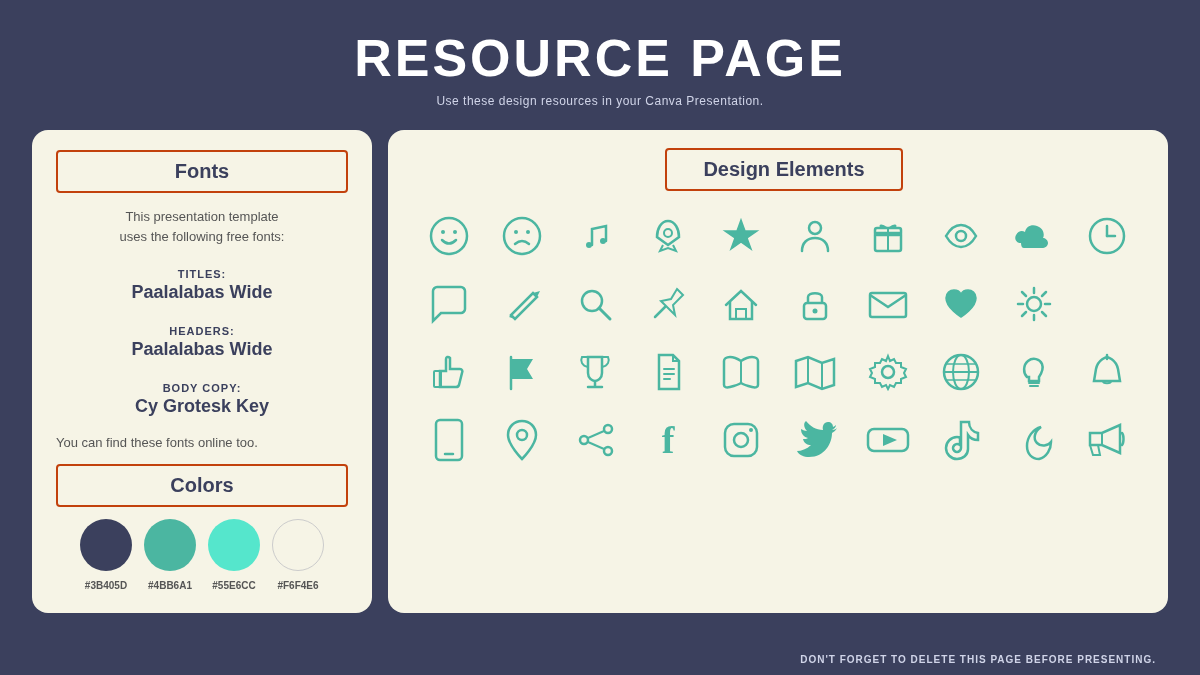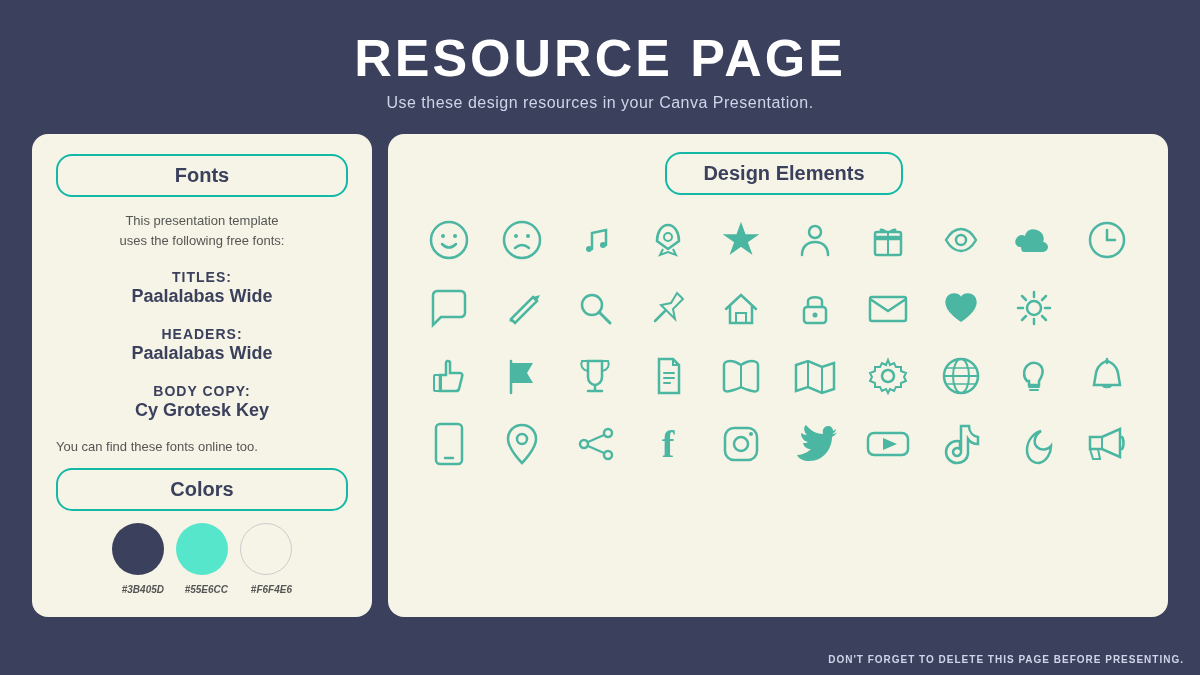--- a/index.html
+++ b/index.html
@@ -20,21 +20,21 @@
     .page-title {
       color: #ffffff;
       font-size: 52px;
       font-weight: 900;
       letter-spacing: 3px;
       text-transform: uppercase;
     }
 
     .page-subtitle {
       color: #d0d4e8;
-      font-size: 16px;
+      font-size: 12px;
       margin-top: 6px;
       letter-spacing: 0.5px;
     }
 
     .main-content {
       display: flex;
       gap: 16px;
       padding: 0 32px;
       margin-top: 12px;
     }
@@ -45,22 +45,22 @@
       border-radius: 16px;
       width: 340px;
       min-width: 340px;
       padding: 20px 24px;
       display: flex;
       flex-direction: column;
       gap: 10px;
     }
 
     .section-header-box {
-      border: 2px solid #14b8a6;
-      border-radius: 16px;
+      border: 2px solid #c2410c;
+      border-radius: 4px;
       text-align: center;
       padding: 8px 16px;
       font-size: 20px;
       font-weight: 800;
       color: #3B405D;
       background: #F6F4E6;
     }
 
     .fonts-description {
       text-align: center;
@@ -69,21 +69,21 @@
       line-height: 1.5;
       margin: 4px 0;
     }
 
     .font-entry {
       text-align: center;
       margin: 4px 0;
     }
 
     .font-label {
-      font-size: 14px;
+      font-size: 11px;
       font-weight: 700;
       letter-spacing: 1px;
       color: #3B405D;
       text-transform: uppercase;
     }
 
     .font-name {
       font-size: 18px;
       font-weight: 900;
       color: #3B405D;
@@ -101,22 +101,21 @@
     }
 
     .colors-swatches {
       display: flex;
       gap: 12px;
       justify-content: center;
       margin-top: 12px;
     }
 
     .swatch-wrap {
-      text-align: right;
-      font-style: italic;
+      text-align: center;
     }
 
     .swatch {
       width: 52px;
       height: 52px;
       border-radius: 50%;
       display: block;
       margin: 0 auto 4px;
     }
 
@@ -159,21 +158,21 @@
       display: flex;
       align-items: center;
       justify-content: center;
       font-size: 34px;
       color: #4BB6A1;
     }
 
     .footer-note {
       position: absolute;
       bottom: 10px;
-      right: 16px;
+      right: 44px;
       color: #d0d4e8;
       font-size: 10px;
       font-weight: 700;
       letter-spacing: 1px;
       text-transform: uppercase;
     }
   </style>
 </head>
 <body>
 
@@ -208,20 +207,24 @@
     </div>
 
     <div class="find-fonts-text">You can find these fonts online too.</div>
 
     <div class="colors-section">
       <div class="section-header-box">Colors</div>
       <div class="colors-swatches">
         <div class="swatch-wrap">
           <span class="swatch" style="background:#3B405D;"></span>
           <span class="swatch-label">#3B405D</span>
+        </div>
+        <div class="swatch-wrap">
+          <span class="swatch" style="background:#4BB6A1;"></span>
+          <span class="swatch-label">#4BB6A1</span>
         </div>
         <div class="swatch-wrap">
           <span class="swatch" style="background:#55E6CC;"></span>
           <span class="swatch-label">#55E6CC</span>
         </div>
         <div class="swatch-wrap">
           <span class="swatch" style="background:#F6F4E6; border: 1.5px solid #ccc;"></span>
           <span class="swatch-label">#F6F4E6</span>
         </div>
       </div>

